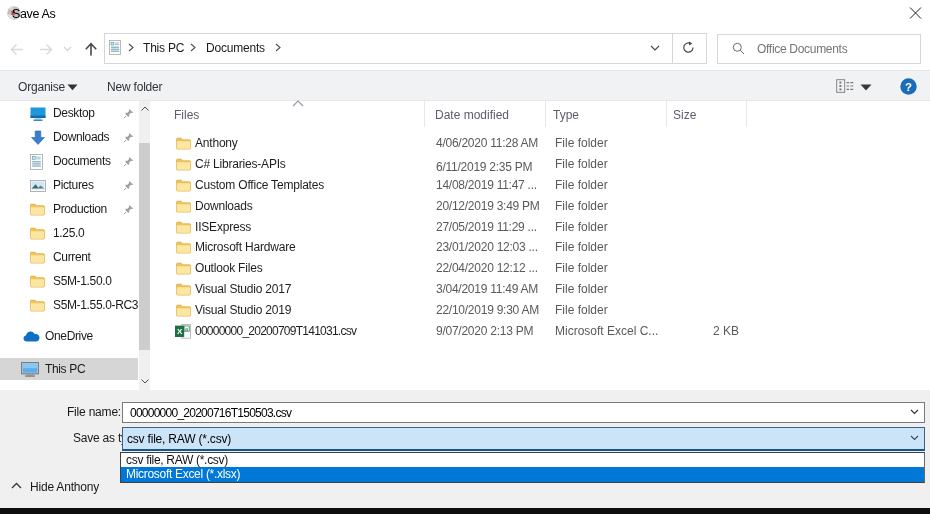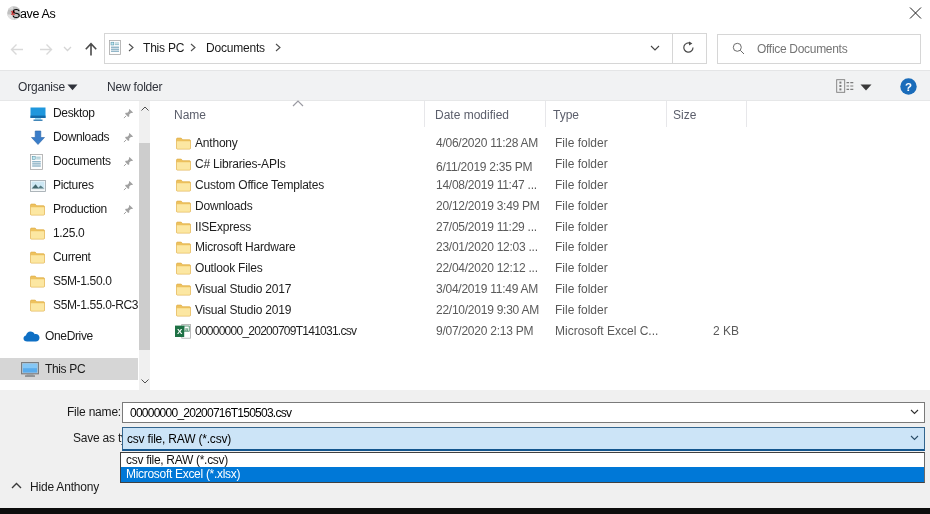--- a/index.html
+++ b/index.html
@@ -190,21 +190,21 @@
 
 <div class="abs" style="left:139px;top:101px;width:11px;height:289px;background:#f0f0f0;"></div>
 <svg class="abs" style="left:141px;top:106px" width="8" height="5" viewBox="0 0 8 5">
  <path d="M0.5 4.5 L4 1 L7.5 4.5" stroke="#505050" stroke-width="1" fill="none"></path>
 </svg>
 <div class="abs" style="left:139px;top:143px;width:11px;height:207px;background:#cdcdcd;"></div>
 <svg class="abs" style="left:141px;top:379px" width="8" height="5" viewBox="0 0 8 5">
  <path d="M0.5 0.5 L4 4 L7.5 0.5" stroke="#505050" stroke-width="1" fill="none"></path>
 </svg>
 
-<div class="abs hdr" style="left:174px;top:108px;">Name</div>
+<div class="abs hdr" style="left:174px;top:108px;">Files</div>
 <div class="abs hdr" style="left:435px;top:108px;">Date modified</div>
 <div class="abs hdr" style="left:553px;top:108px;">Type</div>
 <div class="abs hdr" style="left:673px;top:108px;">Size</div>
 <svg class="abs" style="left:292px;top:100px" width="12" height="7" viewBox="0 0 12 7">
  <path d="M1 6 L6 1 L11 6" stroke="#9a9aa2" stroke-width="1.2" fill="none"></path>
 </svg>
 <div class="sep" style="left:424px;"></div>
 <div class="sep" style="left:545px;"></div>
 <div class="sep" style="left:666px;"></div>
 <div class="sep" style="left:746px;"></div>

